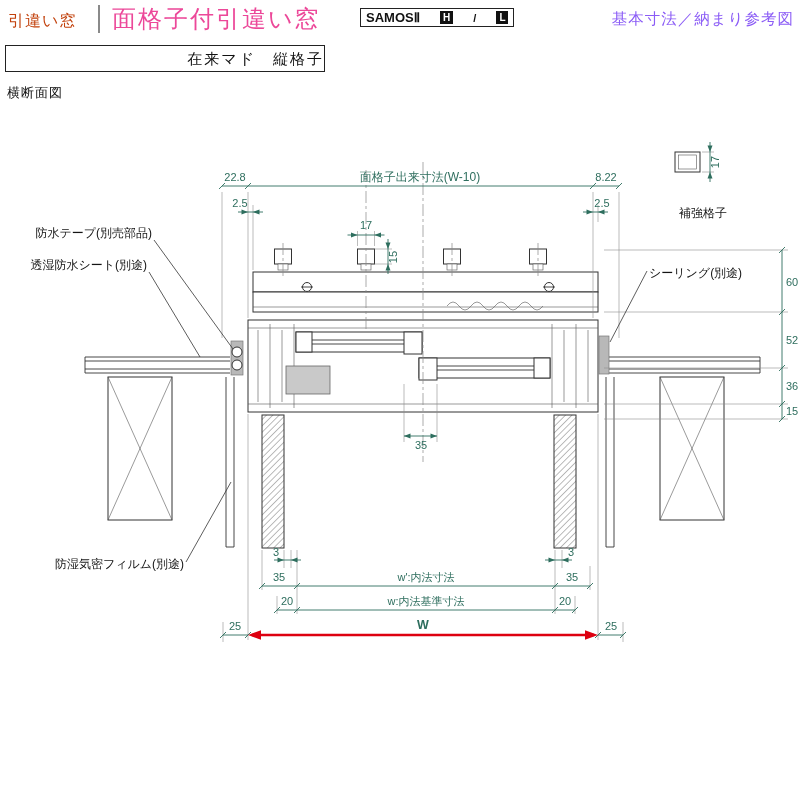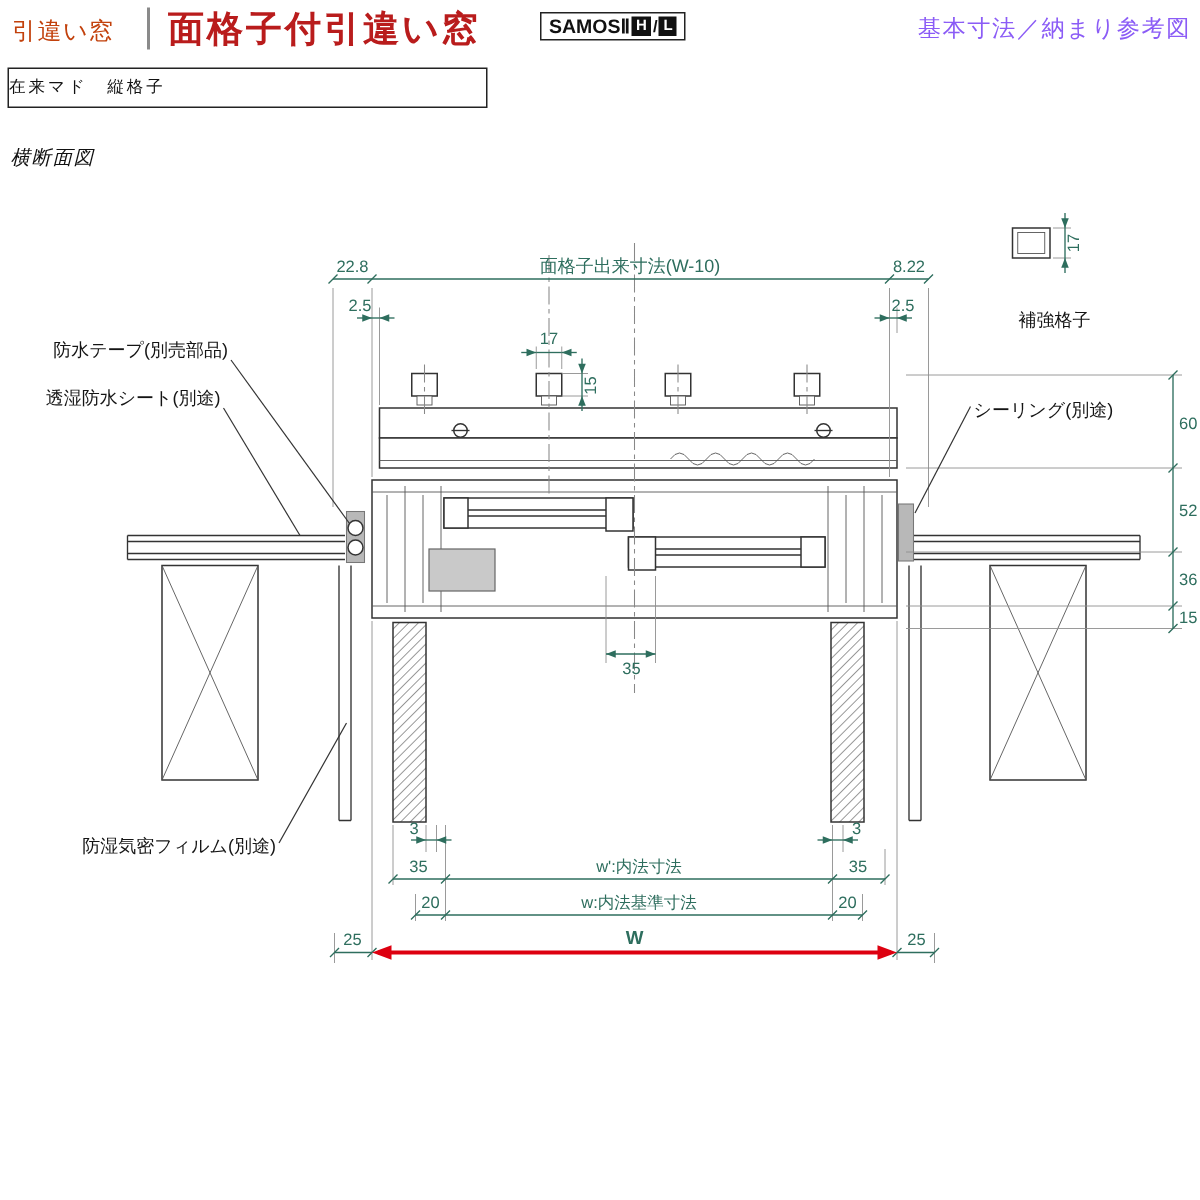--- a/index.html
+++ b/index.html
@@ -1,28 +1,28 @@
 <!DOCTYPE html>
 <html style="--dimension: #2e6e5e; --red: #dd0010; --line: #333333;"><head>
 <meta charset="utf-8">
 <style>
   html,body{margin:0;padding:0;background:#fff;}
   body{width:800px;height:800px;position:relative;overflow:hidden;
        font-family:"Liberation Sans",sans-serif;color:#111;}
   .hdr-cat{position:absolute;left:8px;top:11px;font-size:16px;color:#c2410c;letter-spacing:1px;}
   .hdr-vbar{position:absolute;left:98px;top:5px;width:2px;height:28px;background:#8a8a8a;}
-  .hdr-title{position:absolute;left:112px;top:3px;font-size:24px;font-weight:bold;letter-spacing:2px;color:#b91c1c;}
+  .hdr-title{position:absolute;left:112px;top:3px;font-size:24px;font-weight:normal;letter-spacing:2px;color:#ec4899;}
   .brandbox{position:absolute;left:360px;top:8px;border:1.5px solid #222;padding:1px 5px;
-            display:flex;align-items:center;gap:1px;font-size:13px;font-weight:bold;background:#fff;text-align:right;}
+            display:flex;align-items:center;gap:20px;font-size:13px;font-weight:bold;background:#fff;text-align:right;}
   .chip{background:#111;color:#fff;font-size:10px;line-height:13px;padding:0 3px;font-weight:bold;}
   .chip-slash{font-size:11px;font-weight:bold;}
   .hdr-note{position:absolute;right:6px;top:9px;font-size:15.5px;color:#8b5cf6;letter-spacing:1px;}
   .subbox{position:absolute;left:5px;top:45px;width:318px;height:25px;border:1.5px solid #222;
-          text-align:left;line-height:25px;font-size:11px;letter-spacing:2px;background:#fff;}
-  .seclbl{position:absolute;left:7px;top:96px;font-size:13px;letter-spacing:1px;font-style:italic;}
+          text-align:right;line-height:25px;font-size:15px;letter-spacing:2px;background:#fff;}
+  .seclbl{position:absolute;left:7px;top:84px;font-size:13px;letter-spacing:1px;}
   svg{position:absolute;left:0;top:100px;}
   svg text{font-family:"Liberation Sans",sans-serif;}
   .t-dim{fill:var(--dimension);font-size:11px;}
   .t-dim12{fill:var(--dimension);font-size:12px;}
   .t-dimW{fill:var(--dimension);font-size:12.5px;font-weight:bold;}
   .t-lbl{fill:#141414;font-size:12px;}
   .s-ln{stroke:#333;stroke-width:1;fill:none;}
   .s-ln9{stroke:#333;stroke-width:0.9;fill:none;}
   .s-thin{stroke:#555;stroke-width:0.6;fill:none;}
   .s-ext{stroke:#8f8f8f;stroke-width:0.6;fill:none;}

